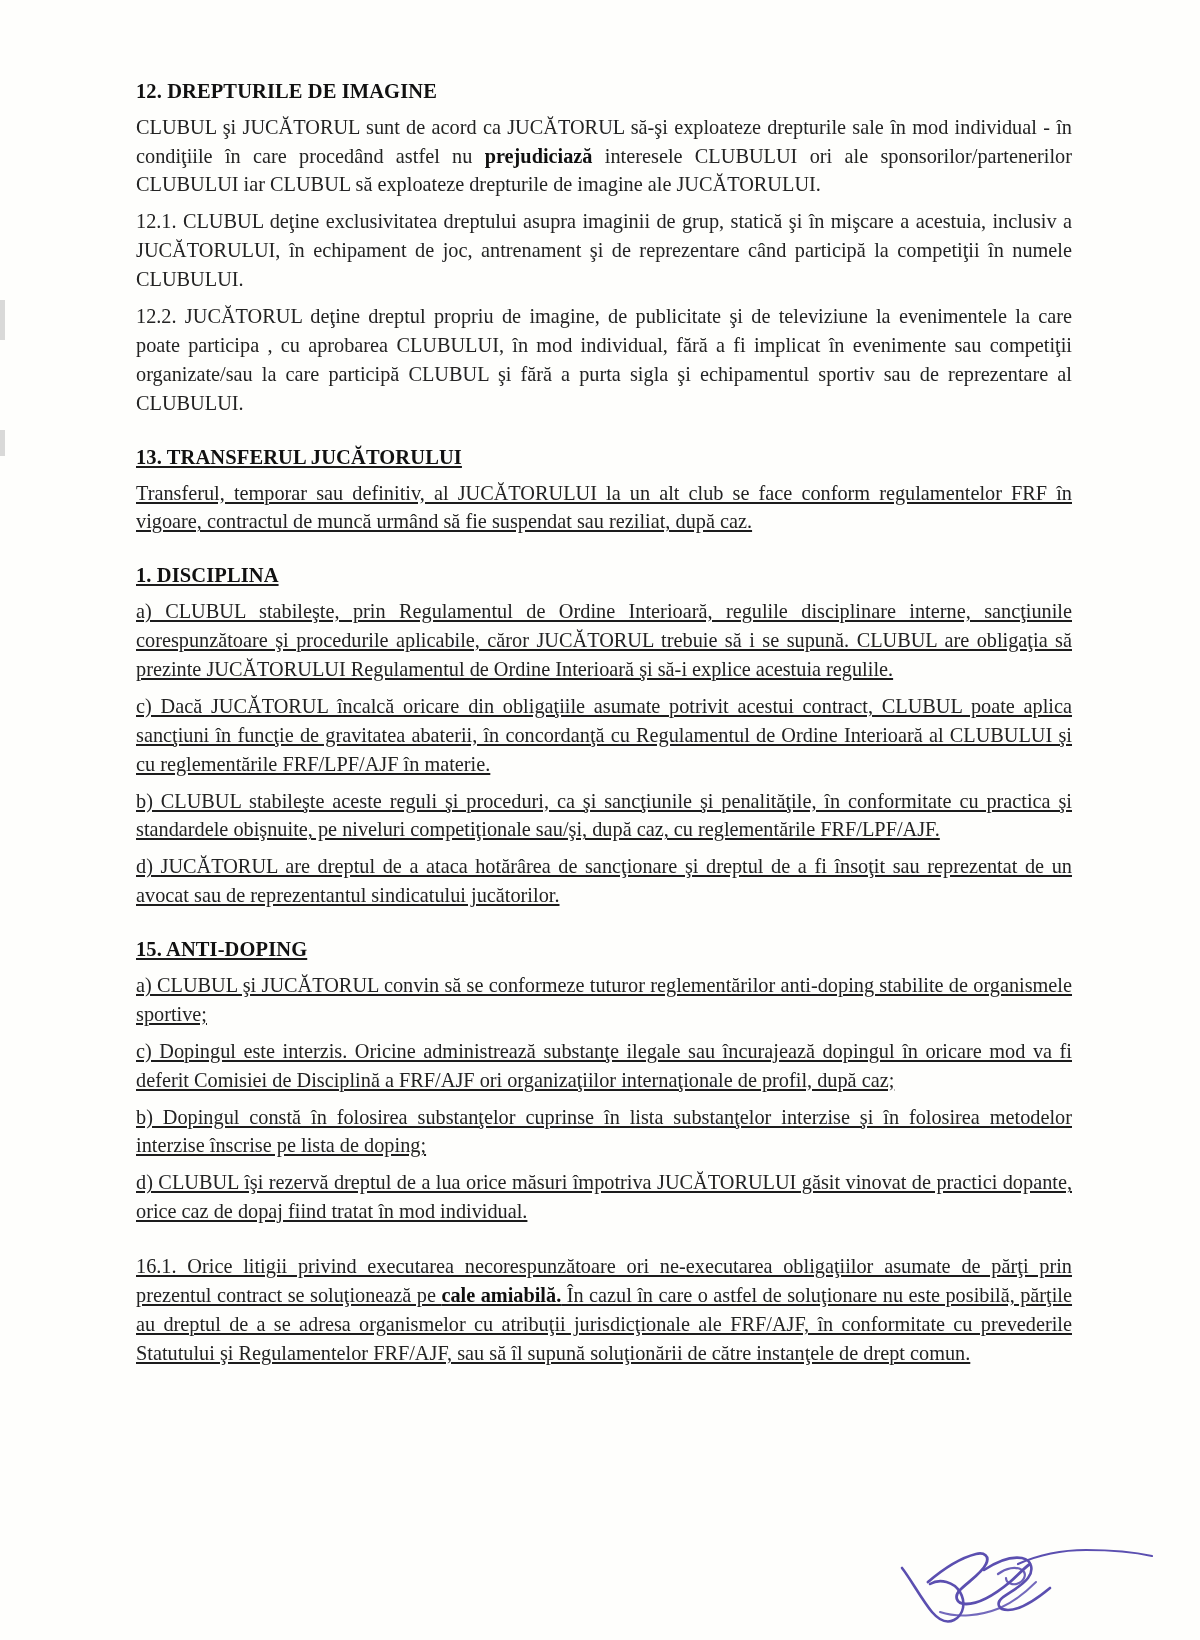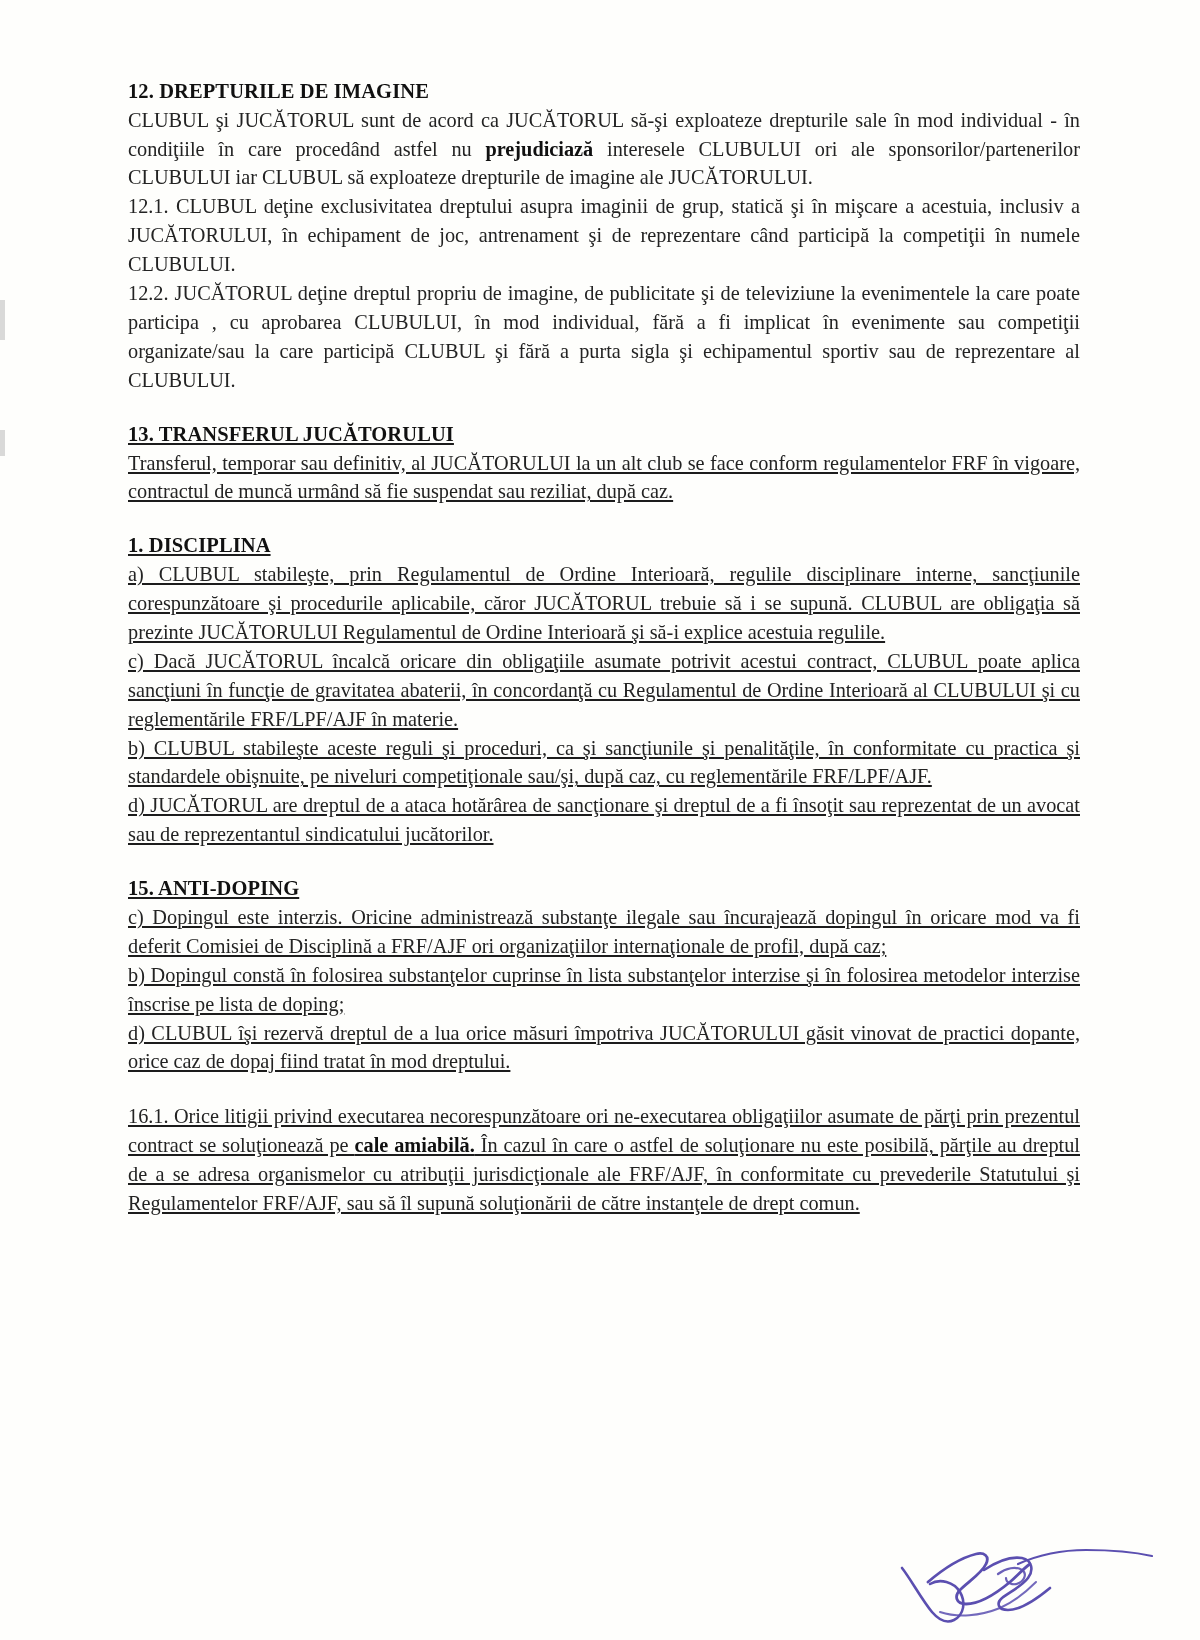--- a/index.html
+++ b/index.html
@@ -38,31 +38,31 @@
   .section + .section {
     margin-top: 26px;
     text-decoration: underline;
   }
 
   .section-heading {
     font-weight: bold;
     font-size: 20.5px;
     line-height: 1.30;
     letter-spacing: 0.1px;
-    margin: 0 0 1px 0;
+    margin: 0 0 1px 8px;
     color: #111111;
     font-family: "Liberation Serif", "DejaVu Serif", serif;
   }
 
   .para {
     font-size: 20.3px;
     line-height: 1.425;
     text-align: justify;
     text-justify: inter-word;
-    margin: 0;
+    margin: 8px;
     color: #232323;
     hyphens: none;
   }
 
   .para + .para {
     margin-top: 0;
   }
 
   .para b, .para strong {
     font-weight: bold;
@@ -111,23 +111,24 @@
       </div>
       <div class="section">
         <div class="section-heading">1. DISCIPLINA</div>
         <p class="para"><span>a) CLUBUL stabileşte, prin Regulamentul de Ordine Interioară, regulile disciplinare interne, sancţiunile corespunzătoare şi procedurile aplicabile, căror JUCĂTORUL trebuie să i se supună. CLUBUL are obligaţia să prezinte JUCĂTORULUI Regulamentul de Ordine Interioară şi să-i explice acestuia regulile.</span></p>
         <p class="para"><span>c) Dacă JUCĂTORUL încalcă oricare din obligaţiile asumate potrivit acestui contract, CLUBUL poate aplica sancţiuni în funcţie de gravitatea abaterii, în concordanţă cu Regulamentul de Ordine Interioară al CLUBULUI  şi cu reglementările FRF/LPF/AJF în materie.</span></p>
         <p class="para"><span>b) CLUBUL stabileşte aceste reguli şi proceduri, ca şi sancţiunile şi penalităţile, în conformitate cu practica şi standardele obişnuite, pe niveluri competiţionale sau/şi, după caz, cu reglementările FRF/LPF/AJF.</span></p>
         <p class="para"><span>d) JUCĂTORUL are dreptul de a ataca hotărârea de sancţionare şi dreptul de a fi însoţit sau reprezentat de un avocat sau de  reprezentantul sindicatului jucătorilor.</span></p>
       </div>
       <div class="section">
         <div class="section-heading">15. ANTI-DOPING</div>
+        <p class="para"><span>a) CLUBUL şi JUCĂTORUL convin să se conformeze tuturor reglementărilor anti-doping stabilite de organismele sportive;</span></p>
         <p class="para"><span>c) Dopingul este interzis. Oricine administrează substanţe ilegale sau încurajează dopingul în oricare mod va fi deferit Comisiei de Disciplină  a FRF/AJF ori organizaţiilor internaţionale de profil, după caz;</span></p>
         <p class="para"><span>b) Dopingul constă în folosirea substanţelor cuprinse în lista substanţelor interzise şi în folosirea metodelor interzise înscrise pe lista de doping;</span></p>
-        <p class="para"><span>d) CLUBUL îşi rezervă dreptul de a lua orice măsuri împotriva JUCĂTORULUI găsit vinovat de practici dopante, orice caz de dopaj fiind tratat în mod dreptului.</span></p>
+        <p class="para"><span>d) CLUBUL îşi rezervă dreptul de a lua orice măsuri împotriva JUCĂTORULUI găsit vinovat de practici dopante, orice caz de dopaj fiind tratat în mod individual.</span></p>
       </div>
       <div class="section">
         <p class="para"><span>16.1. Orice litigii privind executarea necorespunzătoare ori ne-executarea obligaţiilor asumate de părţi prin prezentul contract se soluţionează pe </span><b>cale amiabilă.</b><span> În cazul în care o astfel de soluţionare nu este posibilă, părţile au dreptul de a se adresa organismelor cu atribuţii jurisdicţionale ale FRF/AJF, în conformitate cu prevederile Statutului şi Regulamentelor FRF/AJF, sau să îl supună soluţionării de către instanţele de drept comun.</span></p>
       </div>
     </div>
 
   <div class="signature-area">
     <svg viewBox="0 0 280 120" xmlns="http://www.w3.org/2000/svg">
       <g fill="none" stroke="#5b4fb0" stroke-linecap="round" stroke-linejoin="round">
         <path d="M22 52 C30 62, 42 84, 52 96 C58 103, 66 108, 74 104 C84 99, 86 86, 80 76 C74 66, 60 62, 50 68" stroke-width="2.6"></path>

